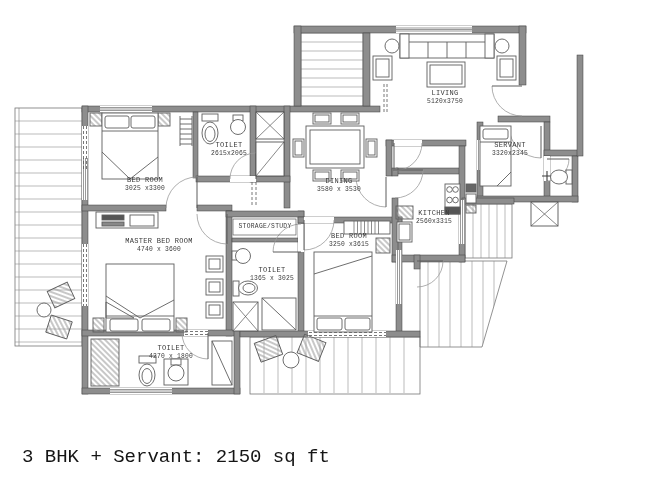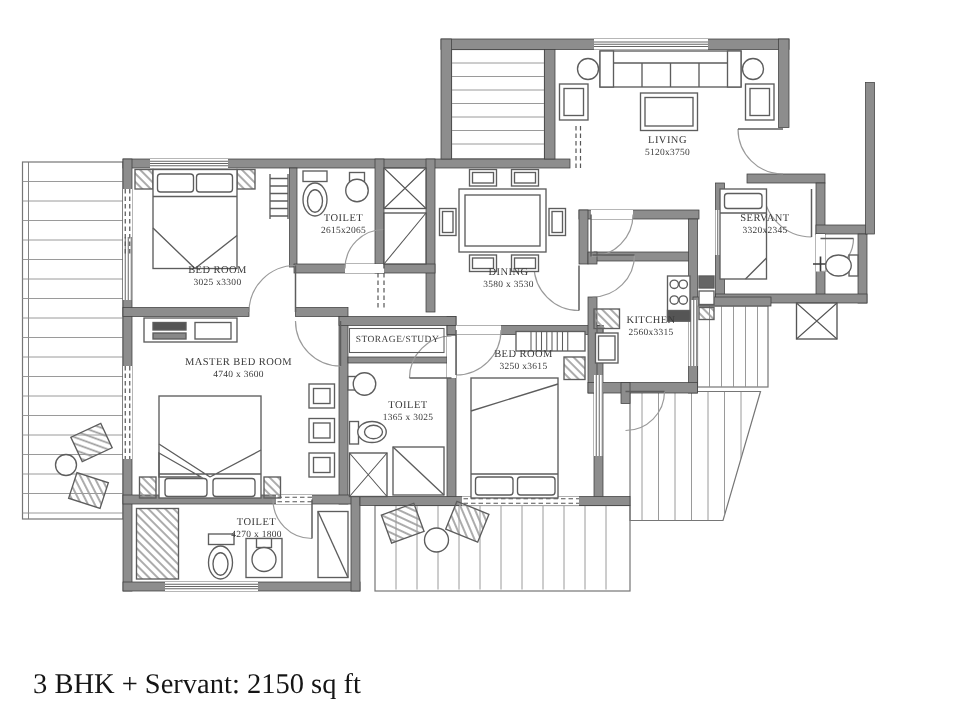--- a/index.html
+++ b/index.html
@@ -1,17 +1,17 @@
 <!DOCTYPE html>
 <html><head>
 <meta charset="utf-8">
 <style>
   html,body{margin:0;padding:0;background:#fff;}
   #screen{position:relative;width:648px;height:480px;background:#ffffff;overflow:hidden;
-          font-family:Liberation Serif, serif;}
+          font-family:Liberation Mono, monospace;}
   #plan-svg{position:absolute;left:0;top:0;}
   .rlabel{position:absolute;transform:translate(-50%,-50%);text-align:center;color:#3a3a3a;
           line-height:1.35;white-space:nowrap;z-index:5;}
   .rname{display:block;font-size:7px;letter-spacing:.3px;}
   .rdims{display:block;font-size:6.3px;letter-spacing:.2px;}
   .rdims:empty{display:none;}
   #caption{position:absolute;left:22px;top:446px;font-size:19px;color:#151515;z-index:5;}
 </style>
 </head>
 <body>

